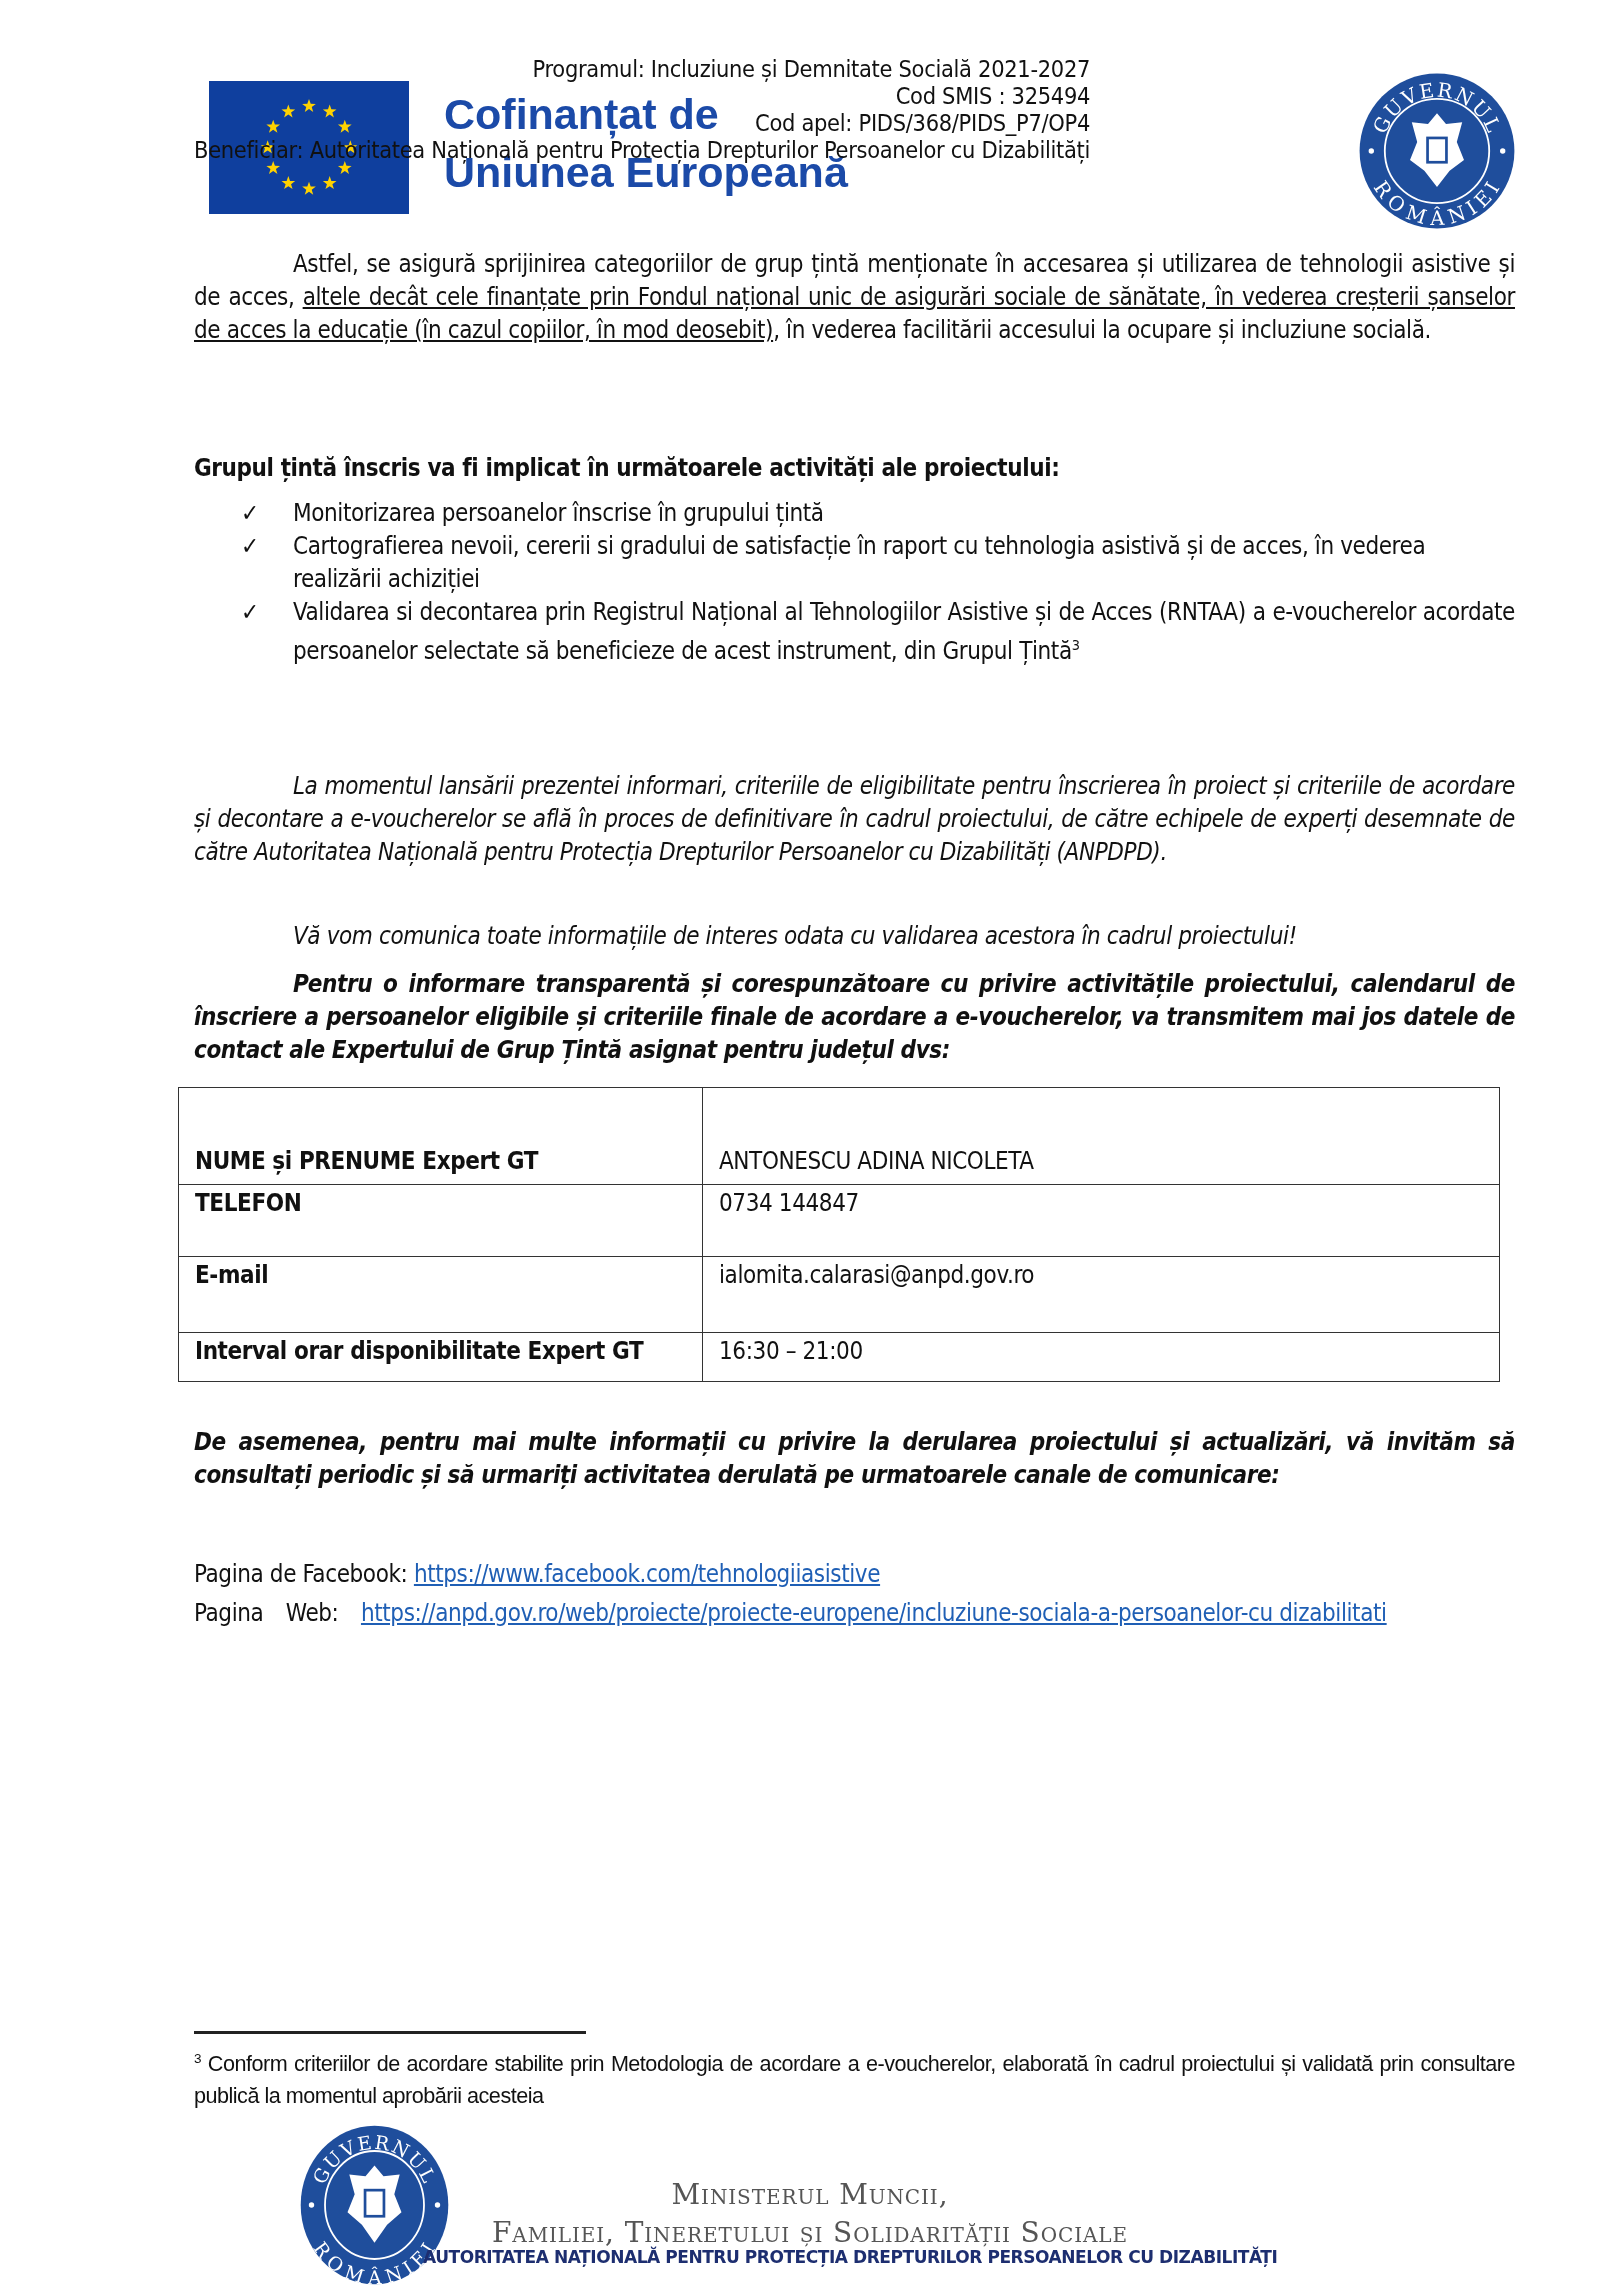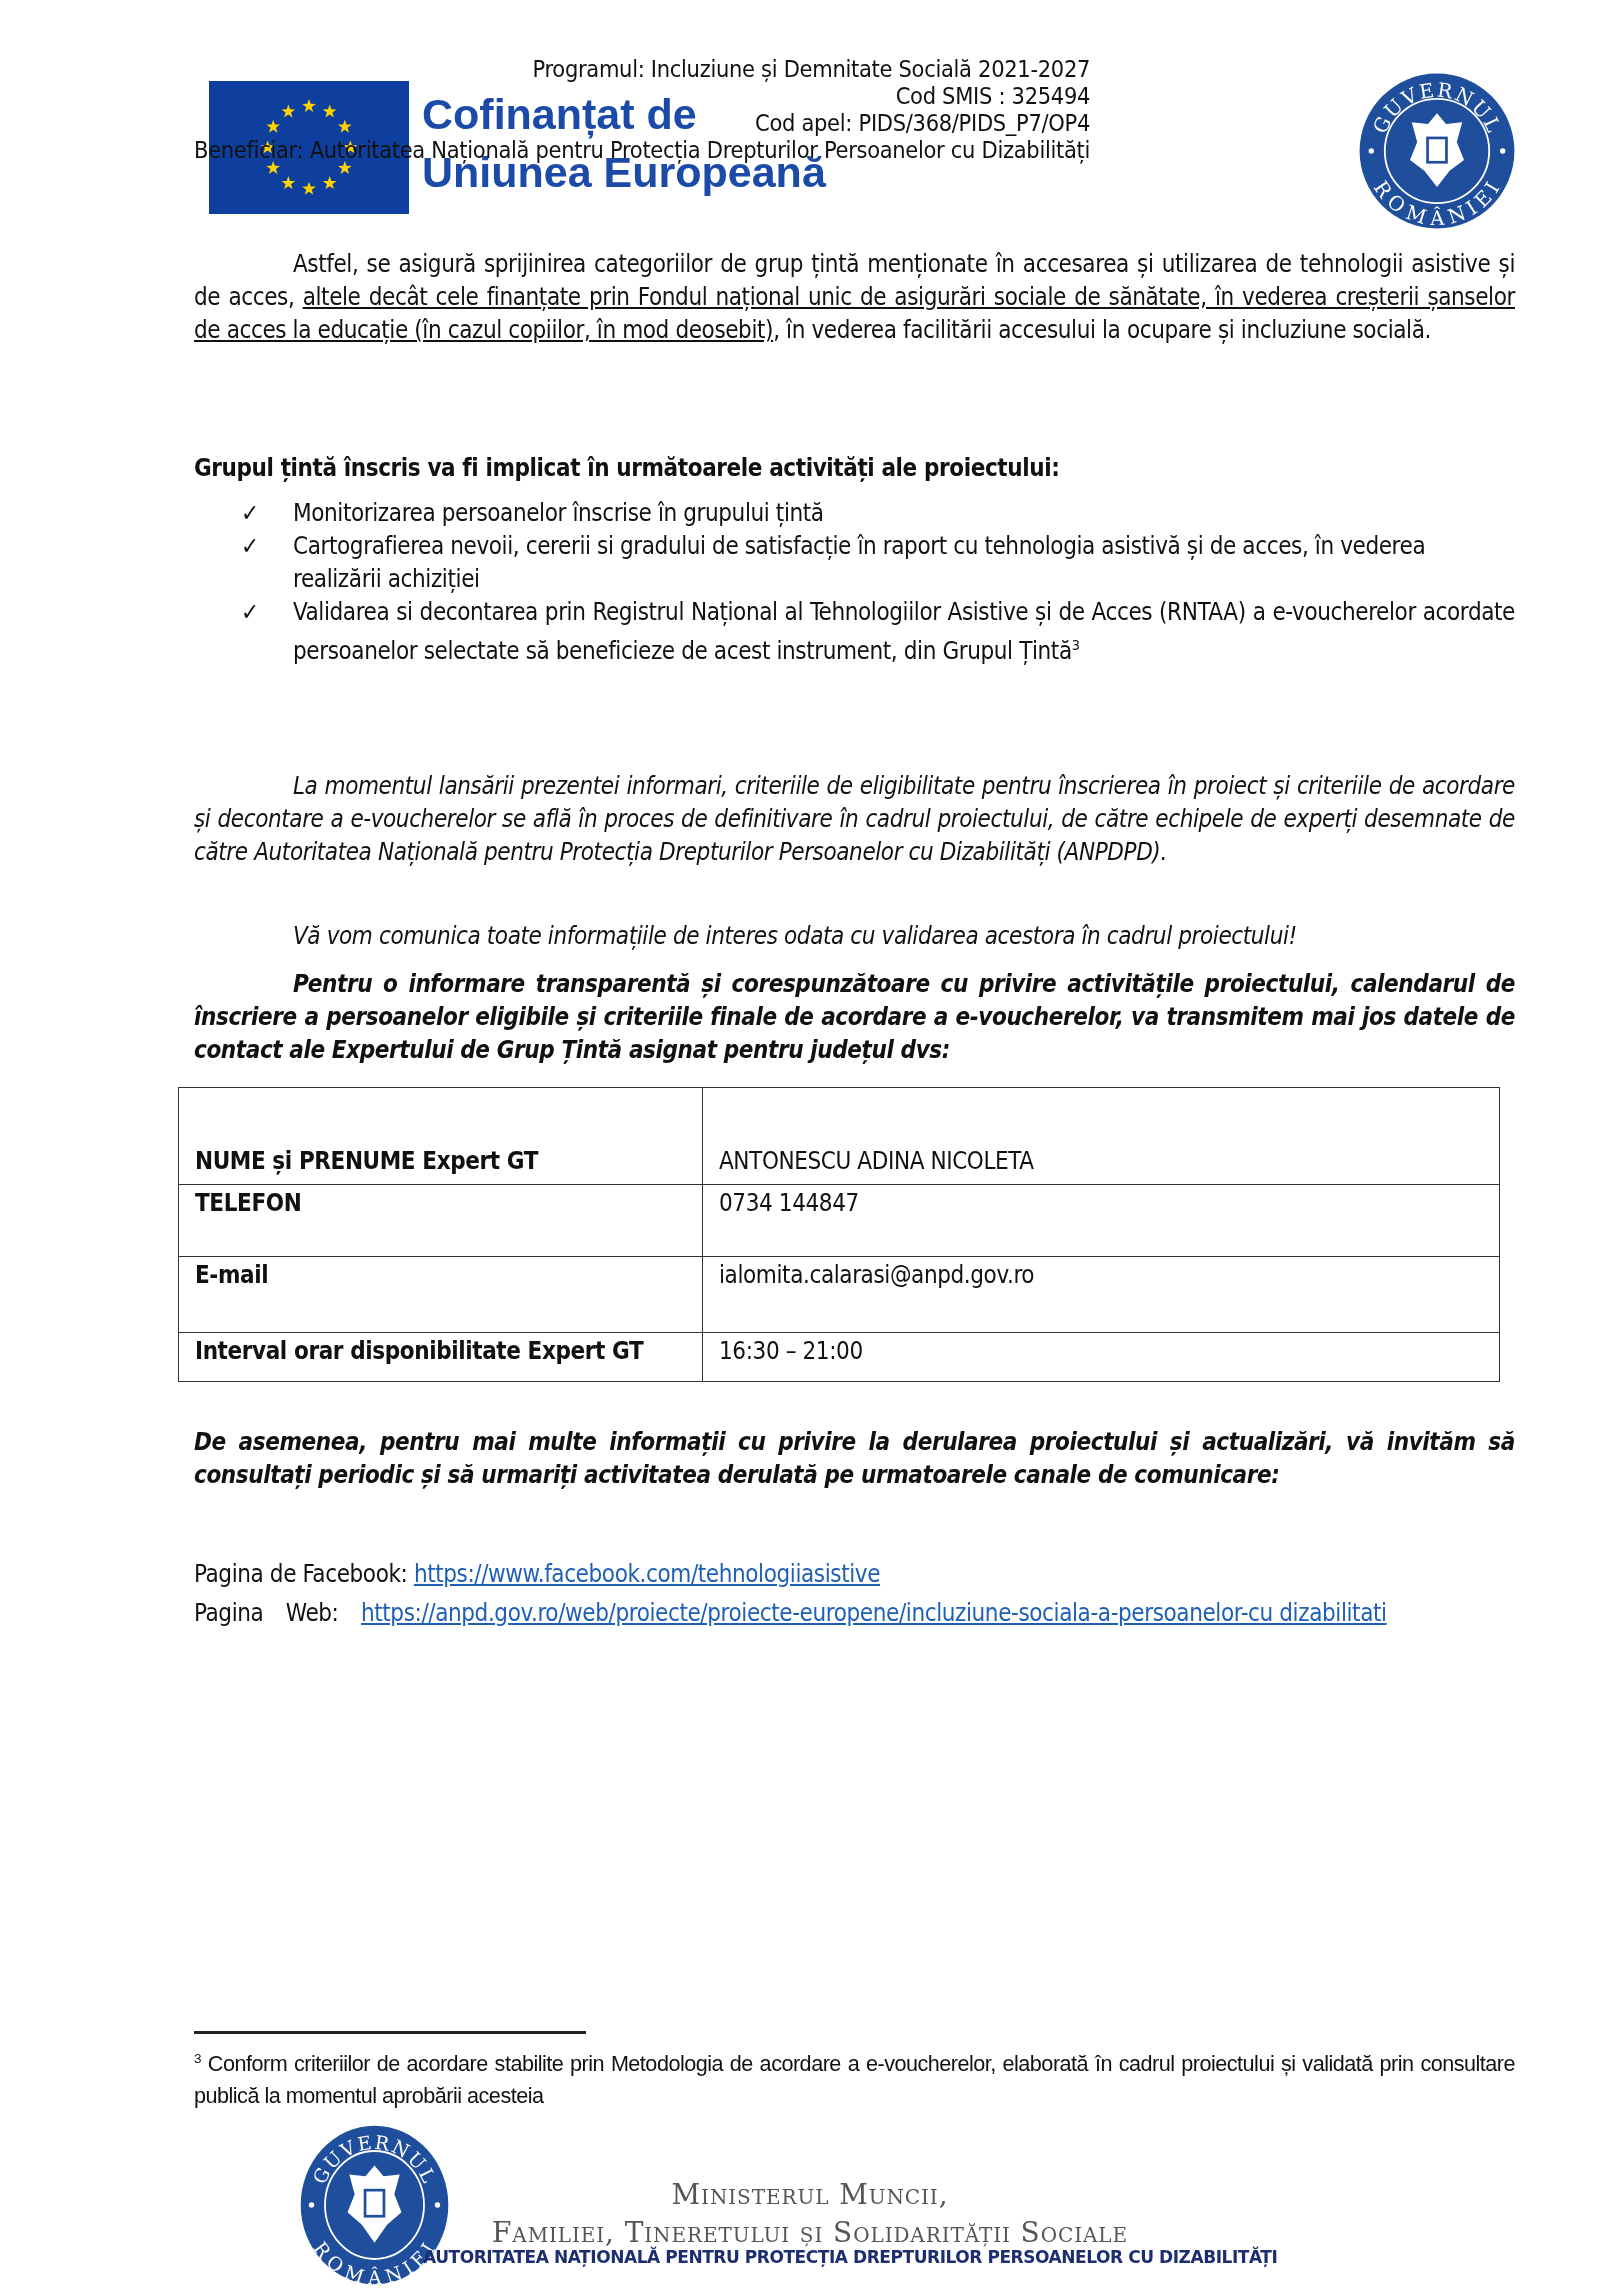--- a/index.html
+++ b/index.html
@@ -3,21 +3,21 @@
   <meta charset="utf-8">
   <style>
     html, body { margin: 0; padding: 0; background: #ffffff; }
     body { width: 1620px; height: 2293px; position: relative; overflow: hidden;
            font-family: "DejaVu Sans Condensed", "DejaVu Sans", "Liberation Sans", sans-serif; color: #111; }
     .page { position: absolute; left: 0; top: 0; width: 1620px; height: 2293px; }
 
     
     .eu-flag { position: absolute; left: 209px; top: 81px; width: 200px; height: 133px; background: #0f3f9e; }
     .eu-flag svg { width: 100%; height: 100%; display: block; }
-    .eu-text { position: absolute; left: 422px; top: 85px; color: #1b4aa8; font-family: "Liberation Sans", sans-serif; font-weight: bold; font-size: 43px; line-height: 58px; }
+    .eu-text { position: absolute; left: 444px; top: 85px; color: #1b4aa8; font-family: "Liberation Sans", sans-serif; font-weight: bold; font-size: 43px; line-height: 58px; }
     .gov-logo { position: absolute; left: 1356px; top: 70px; width: 162px; height: 162px; }
     .gov-logo svg { width: 100%; height: 100%; }
     .header-lines { position: absolute; left: 194px; top: 56px; font-size: 23.4px; line-height: 27px; color: #111; font-stretch: condensed; z-index: 2; white-space: nowrap; }
     .header-lines div { letter-spacing: -0.3px; text-align: right; }
 
     .content { position: absolute; left: 194px; width: 1321px; font-size: 24px; line-height: 33px; letter-spacing: -0.4px; }
     .just { text-align: justify; text-align-last: left; }
     .indent { text-indent: 99px; }
     .u { text-decoration: underline; }
     .it { font-style: italic; }

